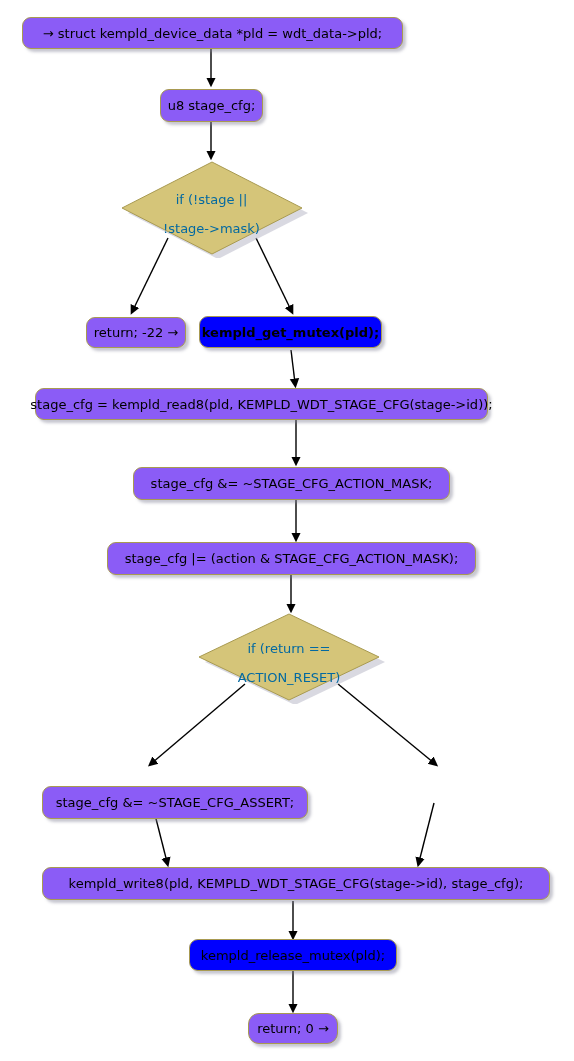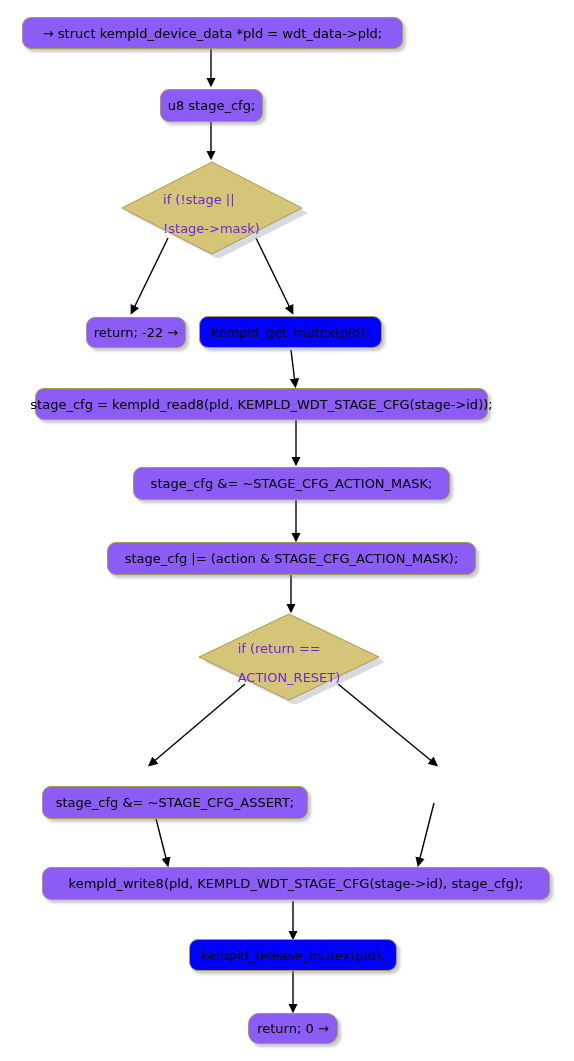--- a/index.html
+++ b/index.html
@@ -56,24 +56,24 @@
   }
   .diamond-label {
     position: absolute;
     left: 0;
     top: 0;
     width: 100%;
     height: 100%;
     display: flex;
     align-items: center;
     justify-content: center;
-    text-align: left;
+    text-align: center;
     font-size: 13px;
     line-height: 1.12;
-    color: #6d28d9;
+    color: #0369a1;
     white-space: pre-line;
     pointer-events: none;
   }
   .diamond-svg {
     position: absolute;
     left: 0;
     top: 0;
   }
 </style>
 </head>
@@ -137,21 +137,21 @@
         <span>if (!stage ||</span><br>
         <span>!stage-&gt;mask)</span>
       </span>
     </div>
   </div>
 
   <div class="node" style="left:86px; top:317px; width:100px; height:31px;">
     <span>return; -22 →</span>
   </div>
 
-  <div class="node blue" style="left:199px; top:316px; width:183px; height:32px;">
+  <div class="node blue" style="left:199px; top:316px; width:183px; height:32px;font-weight:bold;">
     <span>kempld_get_mutex(pld);</span>
   </div>
 
   <div class="node" style="left:35px; top:388px; width:453px; height:32px;">
     <span>stage_cfg = kempld_read8(pld, KEMPLD_WDT_STAGE_CFG(stage-&gt;id));</span>
   </div>
 
   <div class="node" style="left:107px; top:542px; width:369px; height:33px;">
     <span>stage_cfg |= (action &amp; STAGE_CFG_ACTION_MASK);</span>
   </div>

